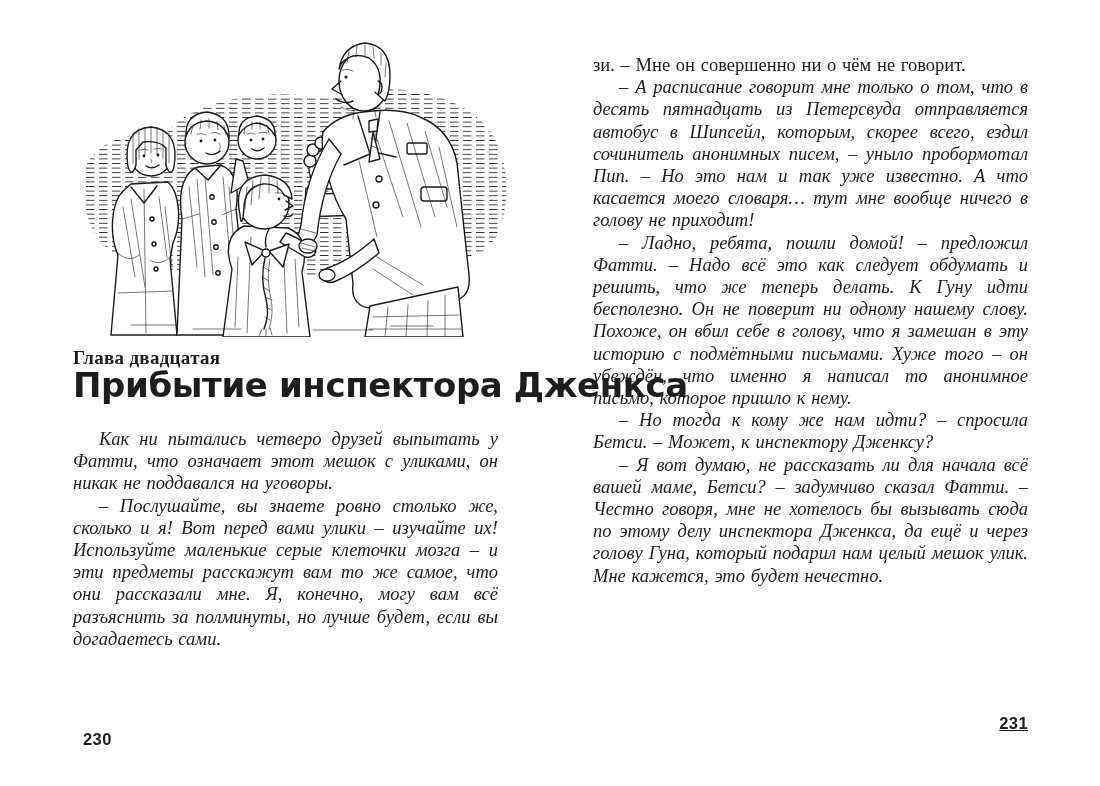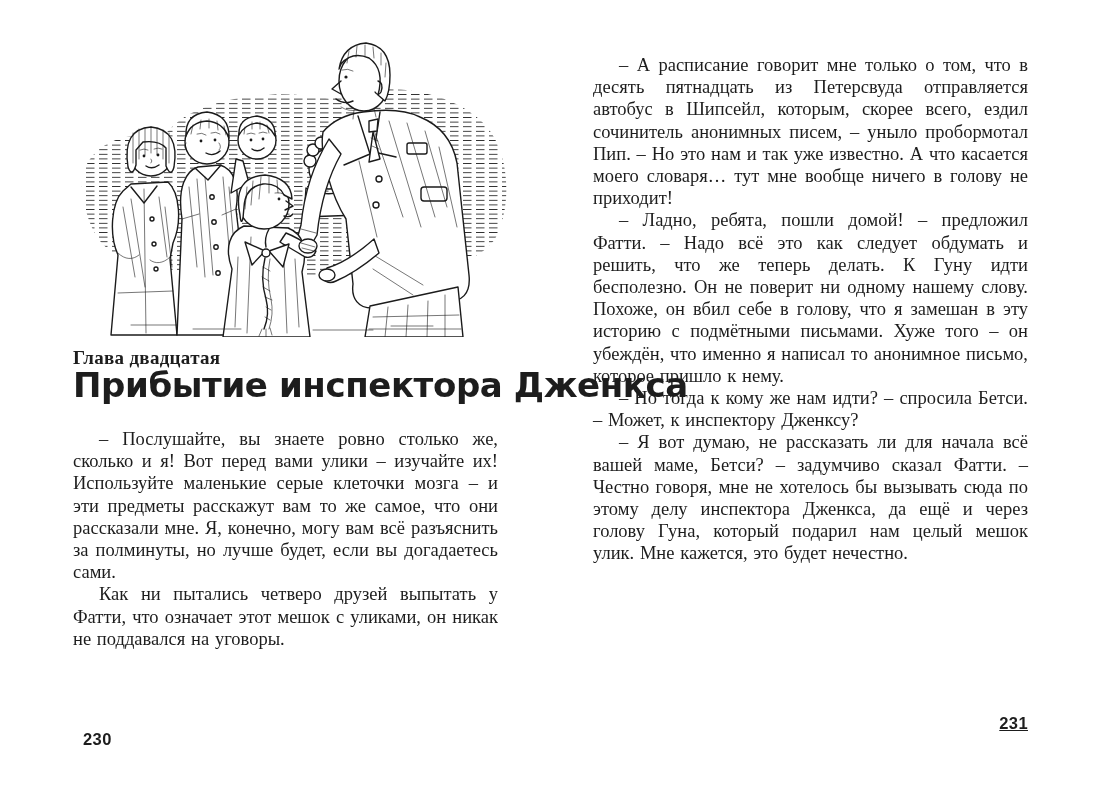--- a/index.html
+++ b/index.html
@@ -61,21 +61,21 @@
   .page.right .bodytext { top: 54px;  width: 435px; }
 
   .bodytext p {
     margin: 0;
     font-size: 18.5px;
     line-height: 22.2px;
     text-align: justify;
     word-spacing: 0.06em;
     hyphens: auto;
   }
-  .bodytext p.indent  { text-indent: 26px; }
+  .bodytext p.indent  { text-indent: 26px; font-style: italic; }
   .bodytext p.runover { text-align-last: justify; }
 
   .pagenum {
     position: absolute;
     top: 714px;
     font-family: "Liberation Sans", sans-serif;
     font-weight: bold;
     font-size: 16.5px;
     letter-spacing: 0.4px;
   }
@@ -216,29 +216,30 @@
         </g>
 
         <path class="thin" d="M58 288 L104 288 M120 292 L168 292 M240 293 L300 293 M318 289 L360 289"></path>
       </svg>
     </div>
 
     <div class="chapter-label">Глава двадцатая</div>
     <h1 class="chapter-title">Прибытие инспектора Дженкса</h1>
 
     <div class="bodytext">
+      <p class="indent">Как ни пытались четверо друзей выпытать у Фатти, что означает этот мешок с уликами, он никак не поддавался на уговоры.</p>
       <p class="indent">– Послушайте, вы знаете ровно столько же, сколько и я! Вот перед вами улики – изучайте их! Используйте маленькие серые клеточки мозга – и эти предметы расскажут вам то же самое, что они рассказали мне. Я, конечно, могу вам всё разъяснить за полминуты, но лучше будет, если вы догадаетесь сами.</p>
-      <p class="indent">Как ни пытались четверо друзей выпытать у Фатти, что означает этот мешок с уликами, он никак не поддавался на уговоры.</p>
     </div>
 
     <div class="pagenum num-left">230</div>
   </div>
 
   <div class="page right">
     <div class="bodytext">
+      <p>зи. – Мне он совершенно ни о чём не говорит.</p>
       <p class="indent">– А расписание говорит мне только о том, что в десять пятнадцать из Петерсвуда отправляется автобус в Шипсейл, которым, скорее всего, ездил сочинитель анонимных писем, – уныло пробормотал Пип. – Но это нам и так уже известно. А что касается моего словаря… тут мне вообще ничего в голову не приходит!</p>
       <p class="indent">– Ладно, ребята, пошли домой! – предложил Фатти. – Надо всё это как следует обдумать и решить, что же теперь делать. К Гуну идти бесполезно. Он не поверит ни одному нашему слову. Похоже, он вбил себе в голову, что я замешан в эту историю с подмётными письмами. Хуже того – он убеждён, что именно я написал то анонимное письмо, которое пришло к нему.</p>
       <p class="indent">– Но тогда к кому же нам идти? – спросила Бетси. – Может, к инспектору Дженксу?</p>
       <p class="indent">– Я вот думаю, не рассказать ли для начала всё вашей маме, Бетси? – задумчиво сказал Фатти. – Честно говоря, мне не хотелось бы вызывать сюда по этому делу инспектора Дженкса, да ещё и через голову Гуна, который подарил нам целый мешок улик. Мне кажется, это будет нечестно.</p>
     </div>
 
     <div class="pagenum num-right">231</div>
   </div>
 
 </div>

